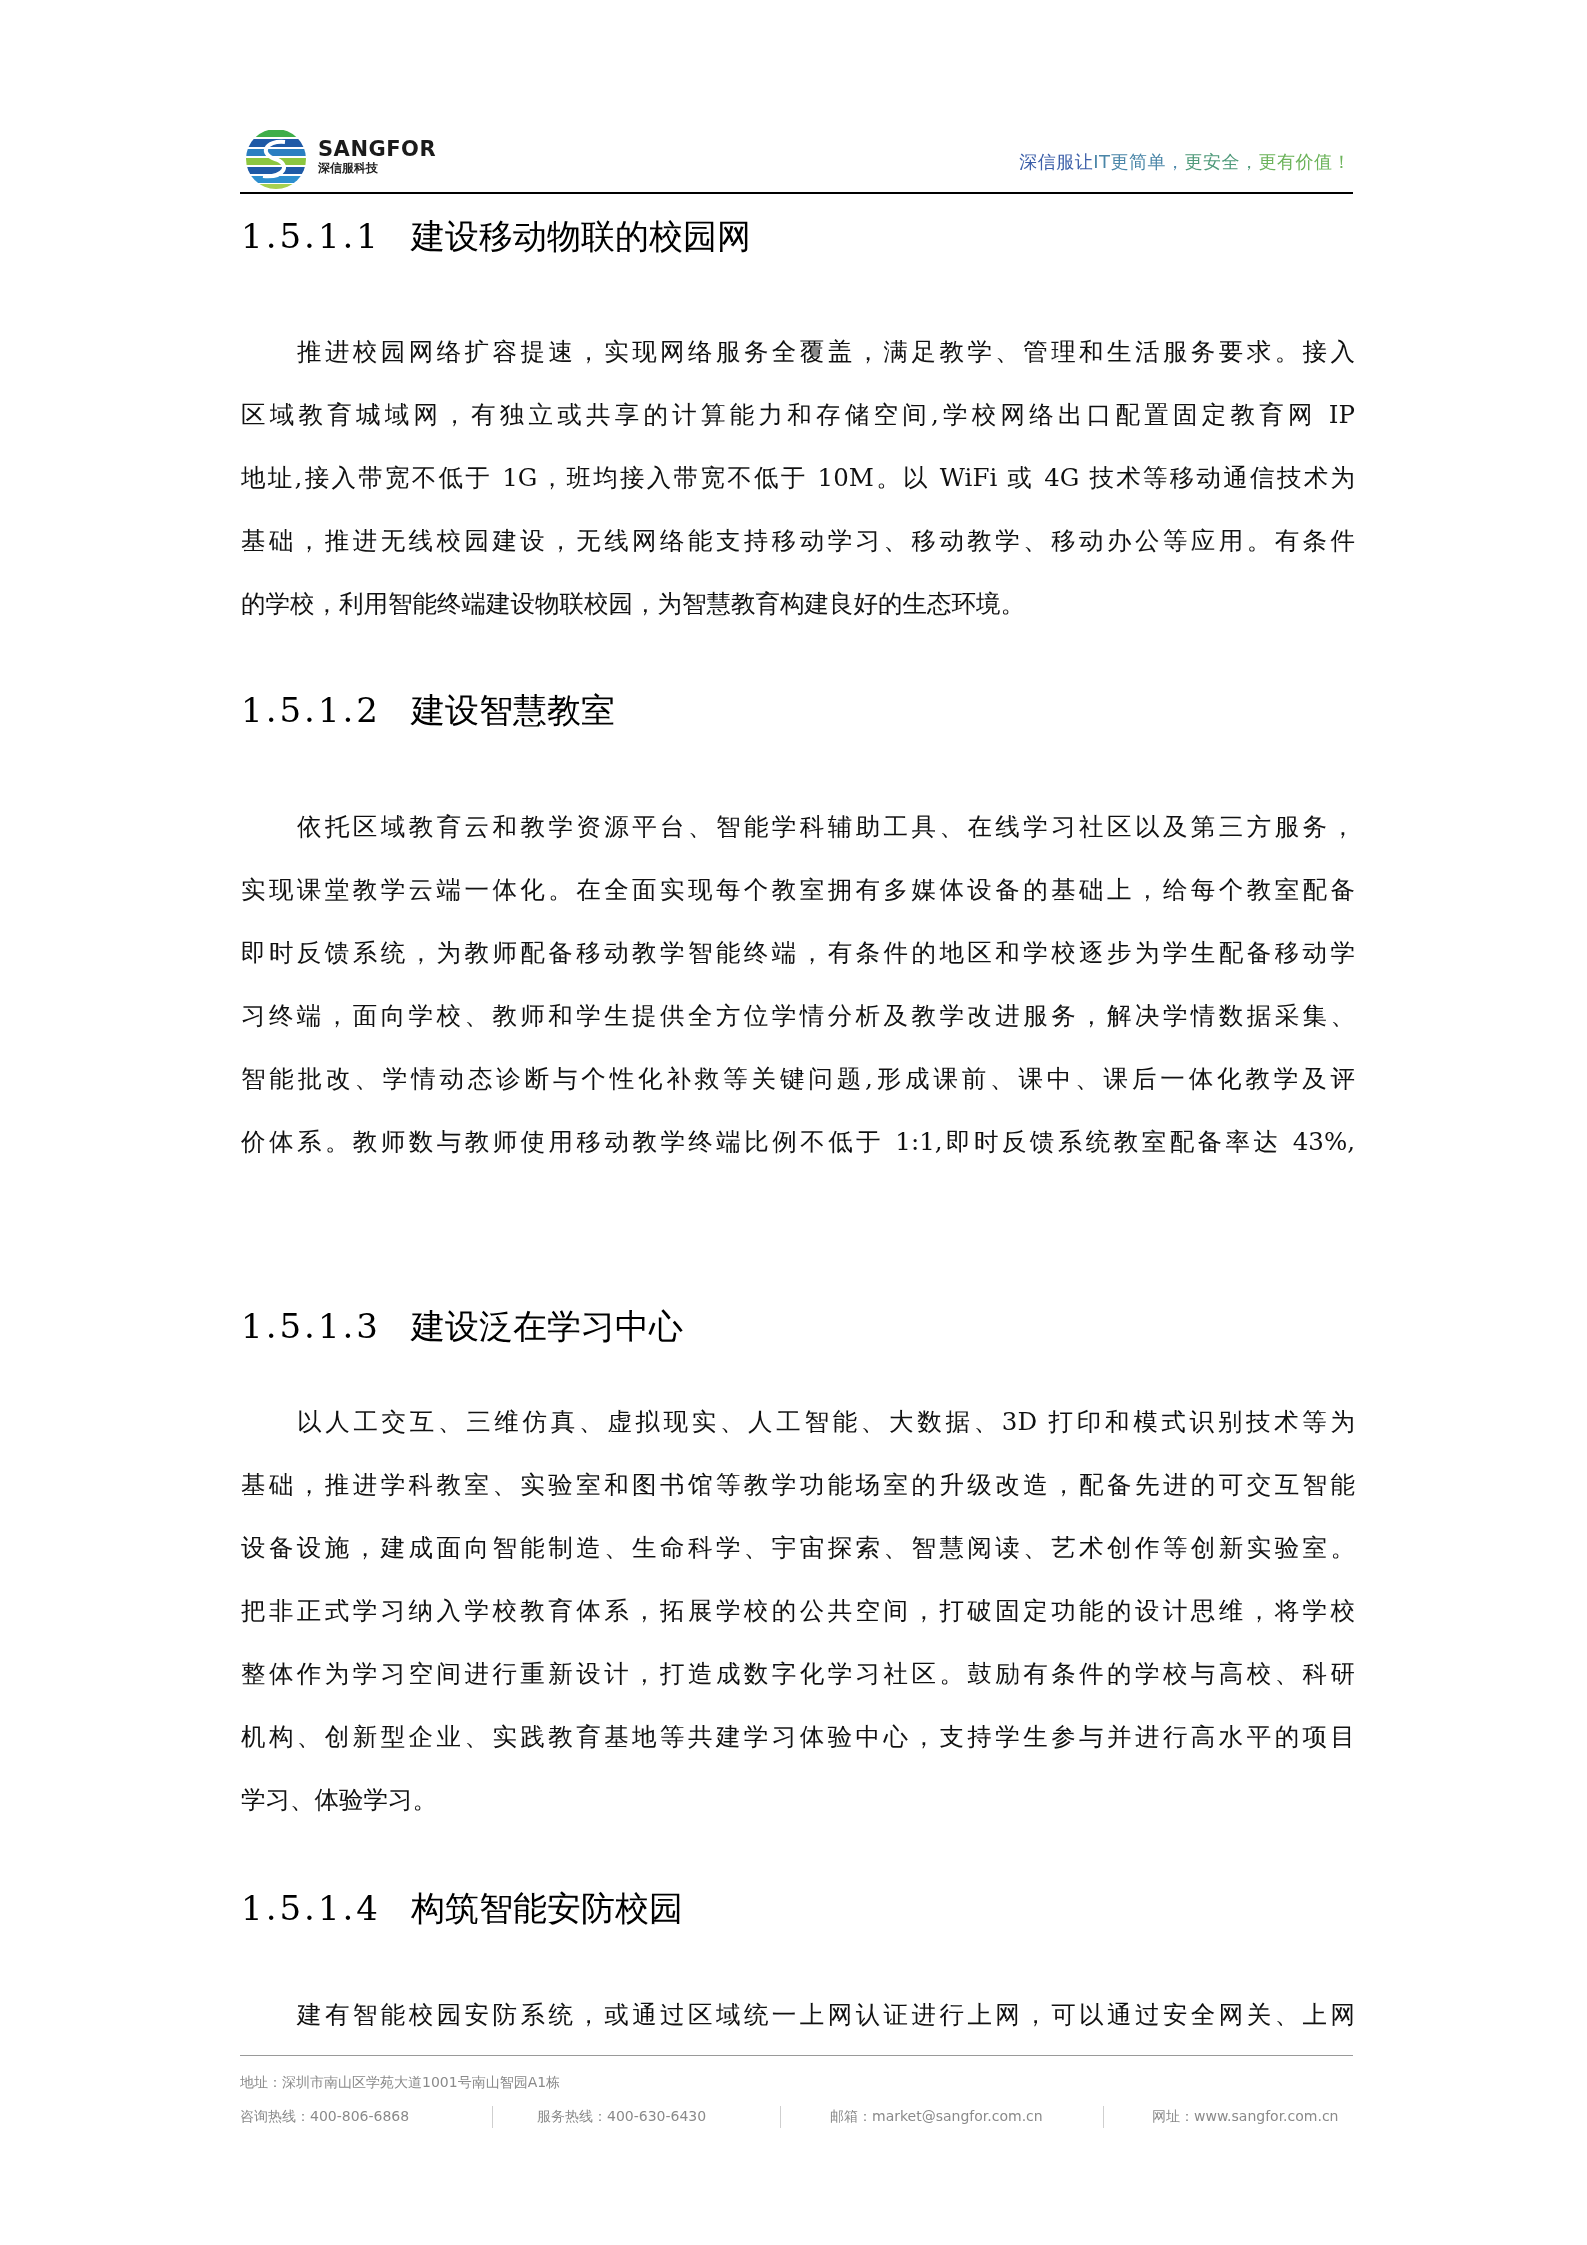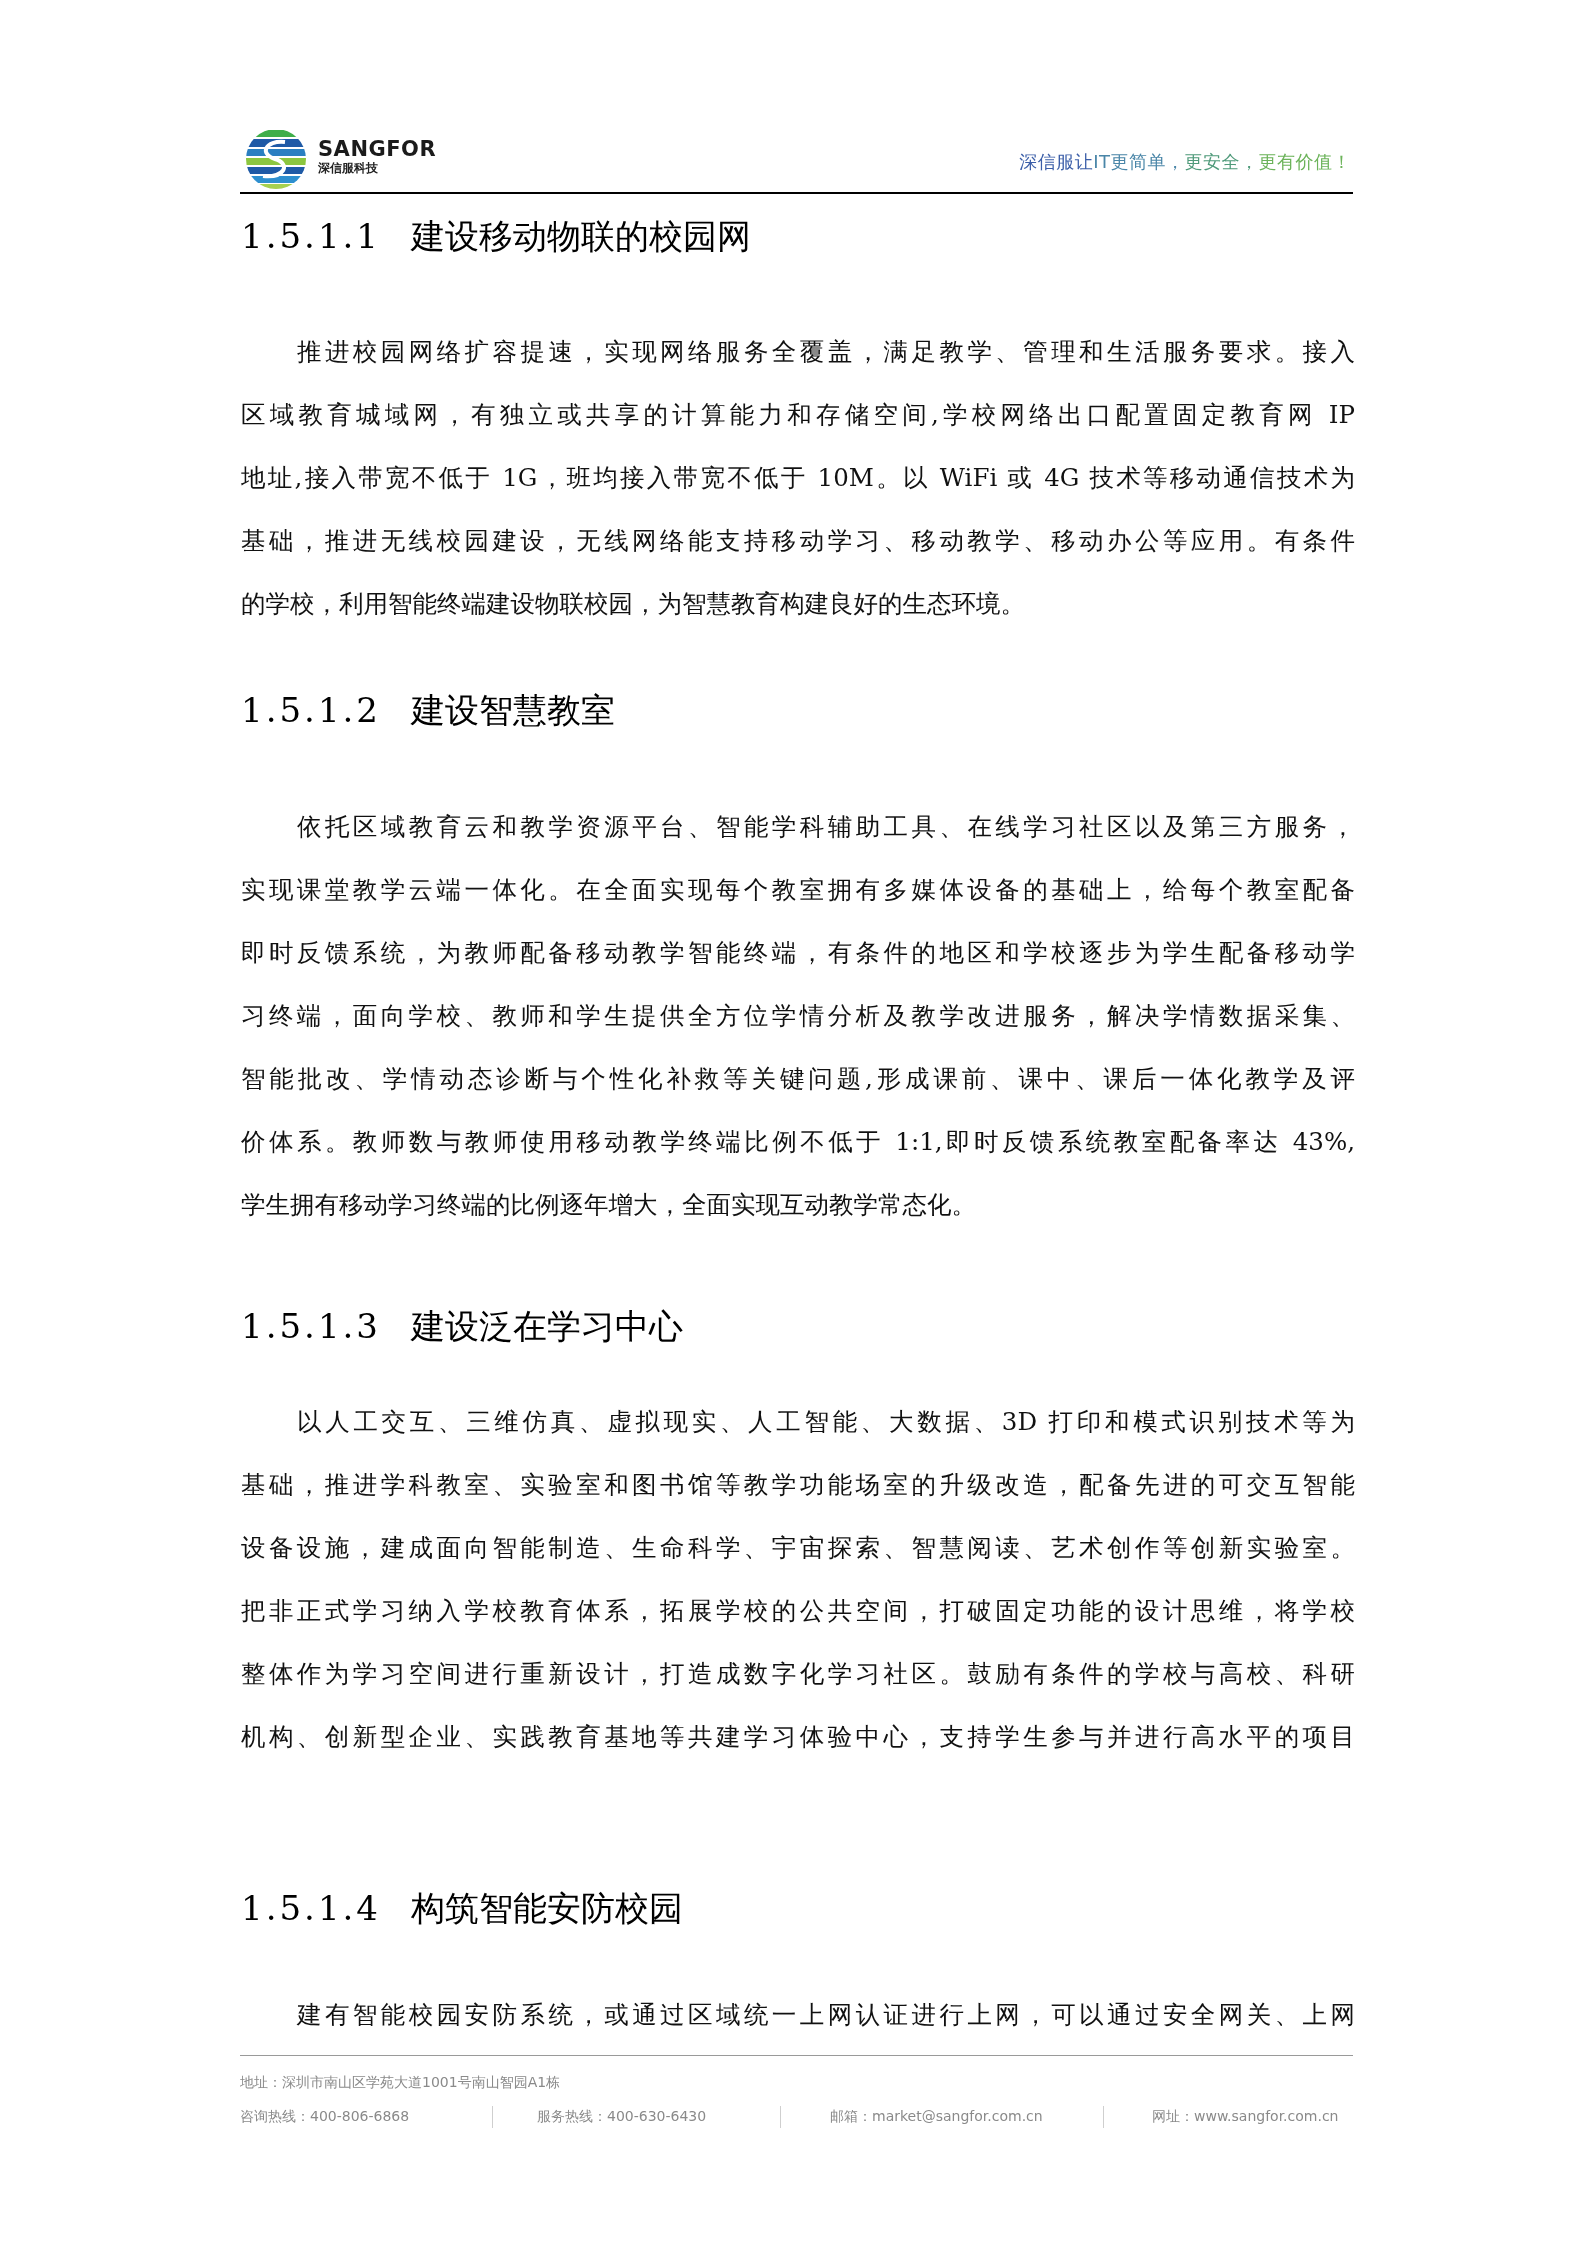--- a/index.html
+++ b/index.html
@@ -87,33 +87,33 @@
   <div class="heading" style="top:690px;">
     <span class="num">1.5.1.2</span><span>建设智慧教室</span>
   </div>
   <div class="para" style="top:795px;">
     <span class="line first">依托区域教育云和教学资源平台、智能学科辅助工具、在线学习社区以及第三方服务，</span>
     <span class="line">实现课堂教学云端一体化。在全面实现每个教室拥有多媒体设备的基础上，给每个教室配备</span>
     <span class="line">即时反馈系统，为教师配备移动教学智能终端，有条件的地区和学校逐步为学生配备移动学</span>
     <span class="line">习终端，面向学校、教师和学生提供全方位学情分析及教学改进服务，解决学情数据采集、</span>
     <span class="line">智能批改、学情动态诊断与个性化补救等关键问题,形成课前、课中、课后一体化教学及评</span>
     <span class="line">价体系。教师数与教师使用移动教学终端比例不低于 1:1,即时反馈系统教室配备率达 43%,</span>
-    <span class="line last">学生拥有移动学习终端的比例逐年增大，全面实现互动教学常态化。</span>
   </div>
 
   <div class="heading" style="top:1306px;">
     <span class="num">1.5.1.3</span><span>建设泛在学习中心</span>
   </div>
   <div class="para" style="top:1390px;">
     <span class="line first">以人工交互、三维仿真、虚拟现实、人工智能、大数据、3D 打印和模式识别技术等为</span>
     <span class="line">基础，推进学科教室、实验室和图书馆等教学功能场室的升级改造，配备先进的可交互智能</span>
     <span class="line">设备设施，建成面向智能制造、生命科学、宇宙探索、智慧阅读、艺术创作等创新实验室。</span>
     <span class="line">把非正式学习纳入学校教育体系，拓展学校的公共空间，打破固定功能的设计思维，将学校</span>
     <span class="line">整体作为学习空间进行重新设计，打造成数字化学习社区。鼓励有条件的学校与高校、科研</span>
     <span class="line">机构、创新型企业、实践教育基地等共建学习体验中心，支持学生参与并进行高水平的项目</span>
+    <span class="line last">学习、体验学习。</span>
   </div>
 
   <div class="heading" style="top:1888px;">
     <span class="num">1.5.1.4</span><span>构筑智能安防校园</span>
   </div>
   <div class="para" style="top:1983px;">
     <span class="line first">建有智能校园安防系统，或通过区域统一上网认证进行上网，可以通过安全网关、上网</span>
   </div>
 </div>
 

